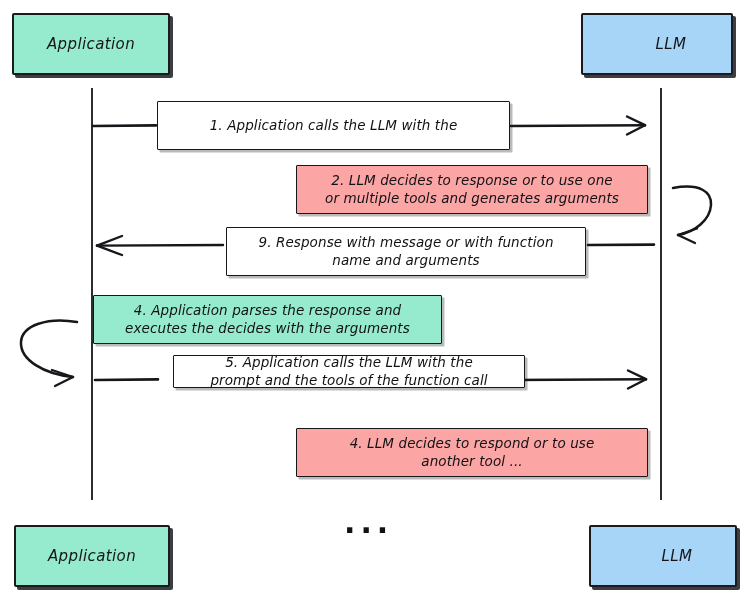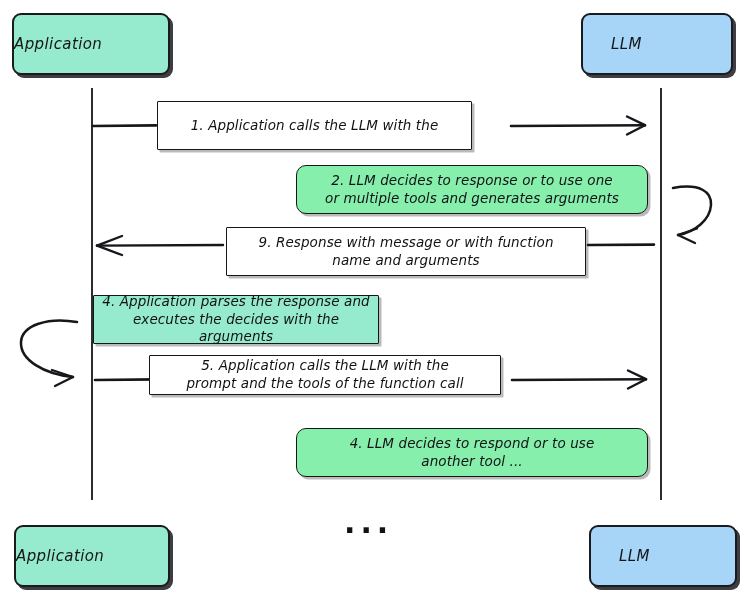--- a/index.html
+++ b/index.html
@@ -18,22 +18,23 @@
     background: #ffffff;
     overflow: hidden;
   }
   
   .participant {
     position: absolute;
     box-sizing: border-box;
     border: 2.2px solid #1b1b1f;
     display: flex;
     align-items: center;
+    justify-content: center;
     box-shadow: 3px 3px 0 rgba(20,20,24,0.82);
-    border-radius: 9px;
+    border-radius: 2px;
   }
   .participant .plabel {
     font-family: "DejaVu Sans", sans-serif;
     font-size: 15px;
     font-style: italic;
     letter-spacing: 0.4px;
     color: #16161a;
     white-space: nowrap;
   }
   .p-app  { background: #96EBCE; }
@@ -61,21 +62,21 @@
   }
   .note .ntext {
     font-family: "DejaVu Sans", sans-serif;
     font-size: 13.5px;
     line-height: 1.32;
     color: #111115;
     font-style: italic;
     letter-spacing: 0.1px;
   }
   .n-white { background: #ffffff; }
-  .n-blue  { background: #86efac; border-radius: 10px; }
+  .n-blue  { background: #fca5a5; }
   .n-green { background: #96EBCE; }
 
   
   #arrows {
     position: absolute;
     left: 0;
     top: 0;
     width: 746px;
     height: 599px;
     pointer-events: none;
@@ -137,48 +138,48 @@
     </g>
 
     <g stroke="#17171b" fill="none" stroke-width="2.6" stroke-linecap="round">
       <path d="M95,380 L158,379.4"></path>
       <path d="M512,380 L646,379.2"></path>
       <path d="M646,379.2 L628,370.5" stroke-width="2.4"></path>
       <path d="M646,379.2 L628,388.5" stroke-width="2.4"></path>
     </g>
   </svg>
 
-  <div class="note n-white" style="left:157px; top:101px; width:315px; height:49px;">
+  <div class="note n-white" style="left:157px; top:101px; width:353px; height:49px;">
     <span class="ntext">
       <span>1. Application calls the LLM with the</span><br>
     </span>
   </div>
 
   <div class="note n-blue" style="left:296px; top:165px; width:352px; height:49px;">
     <span class="ntext">
       <span>2. LLM decides to response or to use one</span><br>
       <span>or multiple tools and generates arguments</span>
     </span>
   </div>
 
   <div class="note n-white" style="left:226px; top:227px; width:360px; height:49px;">
     <span class="ntext">
       <span>9. Response with message or with function</span><br>
       <span>name and arguments</span>
     </span>
   </div>
 
-  <div class="note n-green" style="left:93px; top:295px; width:286px; height:49px;">
+  <div class="note n-green" style="left:93px; top:295px; width:349px; height:49px;">
     <span class="ntext">
       <span>4. Application parses the response and</span><br>
       <span>executes the decides with the arguments</span>
     </span>
   </div>
 
-  <div class="note n-white" style="left:149px; top:355px; width:352px; height:40px;">
+  <div class="note n-white" style="left:173px; top:355px; width:352px; height:33px;">
     <span class="ntext">
       <span>5. Application calls the LLM with the</span><br>
       <span>prompt and the tools of the function call</span>
     </span>
   </div>
 
   <div class="note n-blue" style="left:296px; top:428px; width:352px; height:49px;">
     <span class="ntext">
       <span>4. LLM decides to respond or to use</span><br>
       <span>another tool ...</span>

